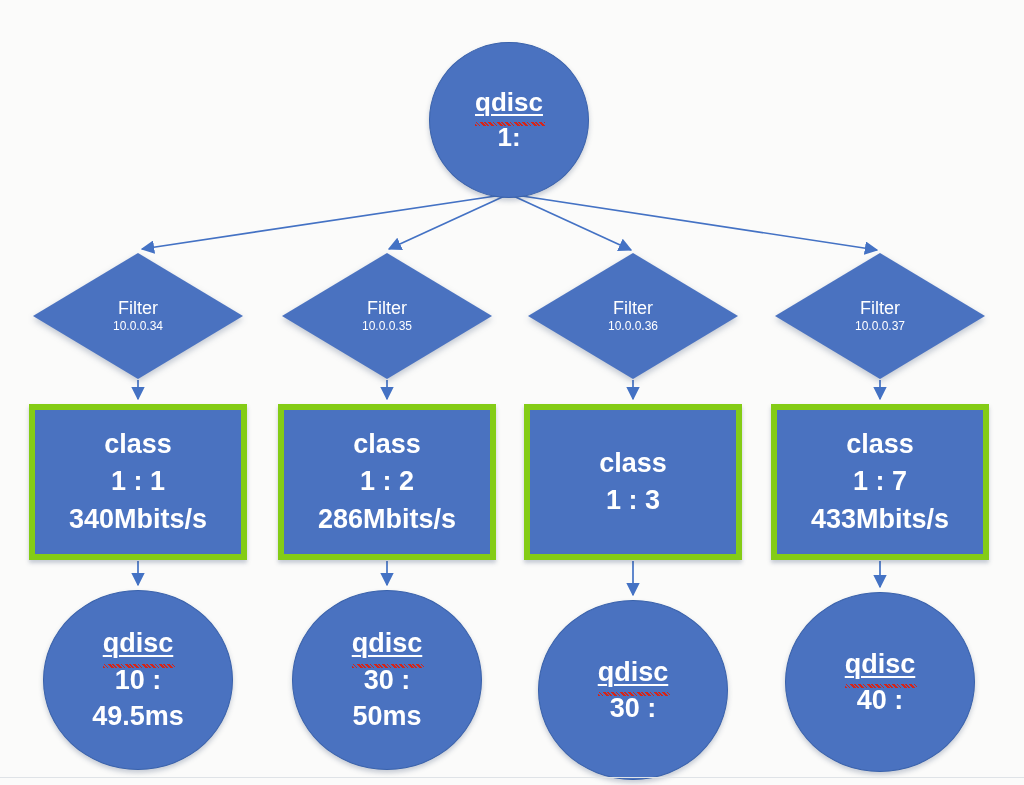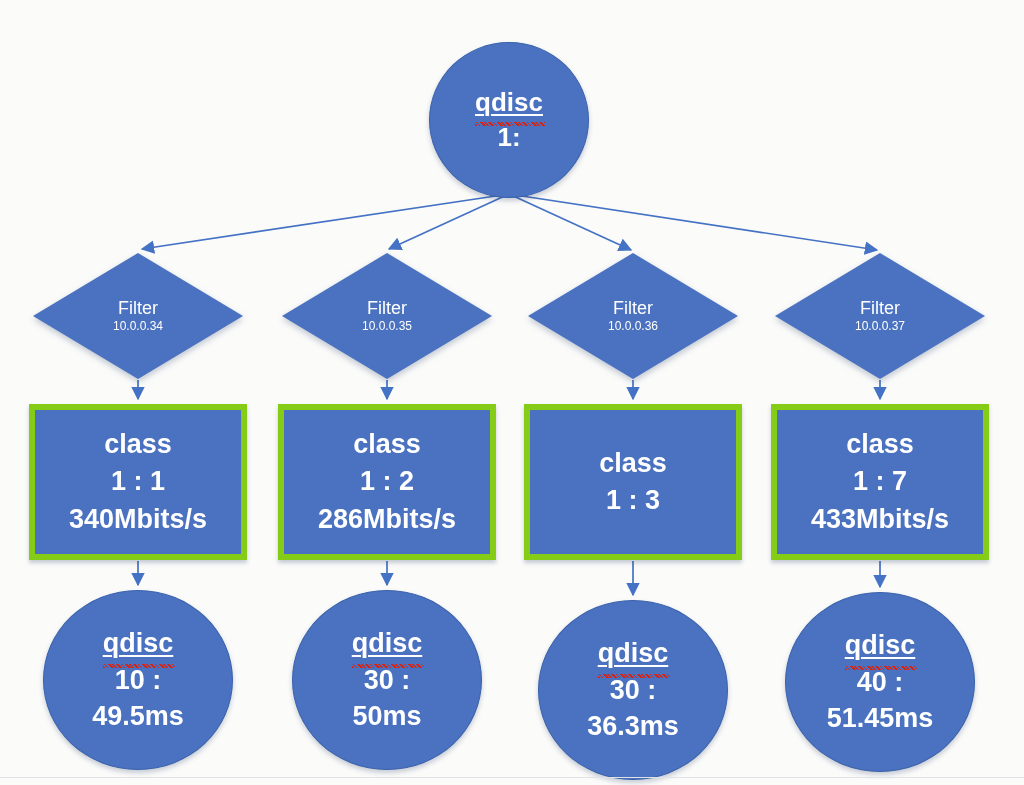--- a/index.html
+++ b/index.html
@@ -203,34 +203,32 @@
       <span class="ip">10.0.0.36</span>
     </div>
   </div>
   <div class="node class-box cb2">
     <span>class</span>
     <span>1 : 3</span>
   </div>
   <div class="node circle leaf-circle lc2">
     <span class="misspelled">qdisc</span>
     <span>30 :</span>
-    <span>36.3ms</span>
   </div>
 
   <div class="diamond-wrap dw3">
     <div class="diamond">
       <span class="title">Filter</span>
       <span class="ip">10.0.0.37</span>
     </div>
   </div>
   <div class="node class-box cb3">
     <span>class</span>
     <span>1 : 7</span>
     <span>433Mbits/s</span>
   </div>
   <div class="node circle leaf-circle lc3">
     <span class="misspelled">qdisc</span>
     <span>40 :</span>
-    <span>51.45ms</span>
   </div>
 
   <div class="bottom-edge"></div>
 </div>
 
 </body></html>

